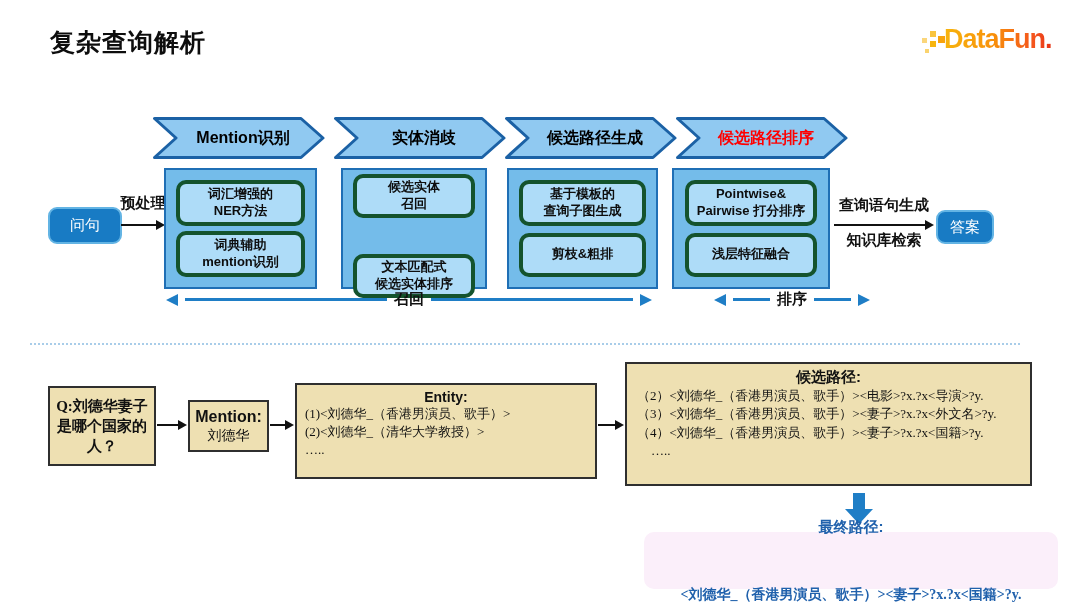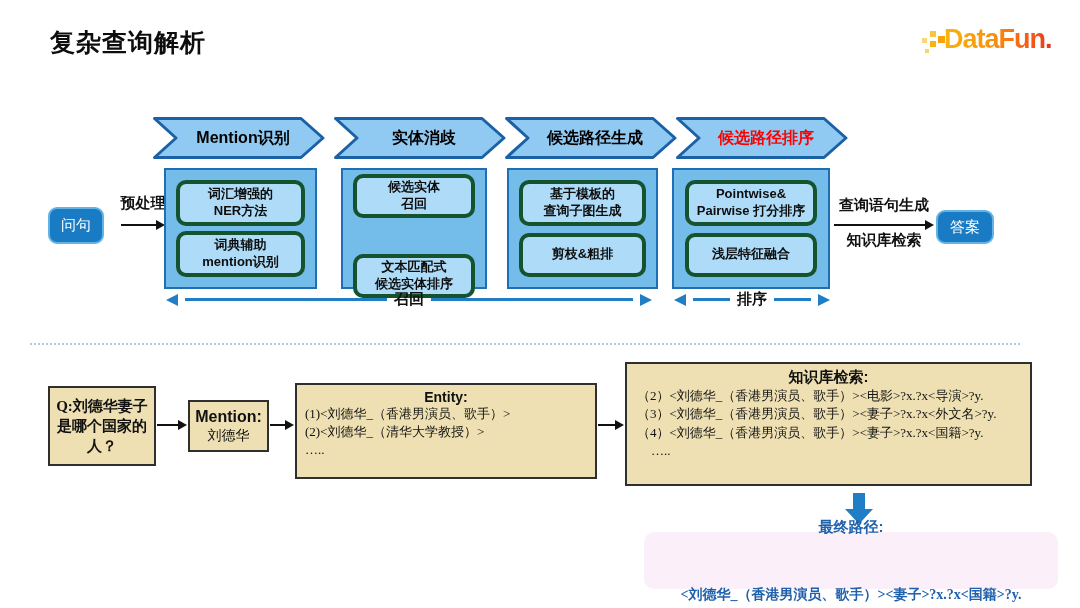--- a/index.html
+++ b/index.html
@@ -119,21 +119,21 @@
     </svg>
     <div class="lbl" style="color: #000000;">候选路径生成</div>
   </div>
   <div class="abs chev" style="left:676px;">
     <svg width="172" height="42" viewBox="0 0 172 42">
       <polygon points="1.5,1.5 148,1.5 170,21 148,40.5 1.5,40.5 23,21" fill="#90c9f1" stroke="#1b61a5" stroke-width="3" stroke-linejoin="round"></polygon>
     </svg>
     <div class="lbl" style="color: rgb(255, 0, 0);">候选路径排序</div>
   </div>
 
-  <div class="abs node" style="left:48px;top:207px;width:56px;height:37px;">
+  <div class="abs node" style="left:48px;top:207px;width:74px;height:37px;">
     <span>问句</span>
   </div>
   <div class="abs klabel" style="left:118px;top:194px;width:50px;">预处理</div>
   <div class="abs barrow" style="left:121px;top:220px;width:44px;">
     <span class="bl"></span>
       <span class="bh"></span>
   </div>
 
   <div class="abs stage" style="left:164px;width:153px;">
     <div class="inner">
@@ -186,21 +186,21 @@
     <span>答案</span>
   </div>
 
   <div class="abs harrow" style="left:166px;top:290px;width:486px;">
     <span class="ahl"></span>
     <span class="hl"></span>
     <span class="hlabel">召回</span>
     <span class="hl"></span>
     <span class="ahr"></span>
   </div>
-  <div class="abs harrow" style="left:674px;top:290px;width:156px;">
+  <div class="abs harrow" style="left:714px;top:290px;width:156px;">
     <span class="ahl"></span>
     <span class="hl"></span>
     <span class="hlabel">排序</span>
     <span class="hl"></span>
     <span class="ahr"></span>
   </div>
 
   <div class="abs divider"></div>
 
   <div class="abs tan qbox serif">
@@ -222,21 +222,21 @@
     <div class="t">Entity:</div>
     <div class="ln serif">(1)&lt;刘德华_（香港男演员、歌手）&gt;</div>
     <div class="ln serif">(2)&lt;刘德华_（清华大学教授）&gt;</div>
     <div class="ln serif">…..</div>
   </div>
   <div class="abs barrow" style="left:598px;top:420px;width:26px;">
     <span class="bl"></span>
       <span class="bh"></span>
   </div>
   <div class="abs tan pbox">
-    <div class="t">知识库检索:</div>
+    <div class="t">候选路径:</div>
     <div class="ln serif">（2）&lt;刘德华_（香港男演员、歌手）&gt;&lt;电影&gt;?x.?x&lt;导演&gt;?y.</div>
     <div class="ln serif">（3）&lt;刘德华_（香港男演员、歌手）&gt;&lt;妻子&gt;?x.?x&lt;外文名&gt;?y.</div>
     <div class="ln serif">（4）&lt;刘德华_（香港男演员、歌手）&gt;&lt;妻子&gt;?x.?x&lt;国籍&gt;?y.</div>
     <div class="ln serif el">…..</div>
   </div>
 
   <div class="abs darrow">
     <span class="sh"></span>
     <span class="hd"></span>
   </div>

